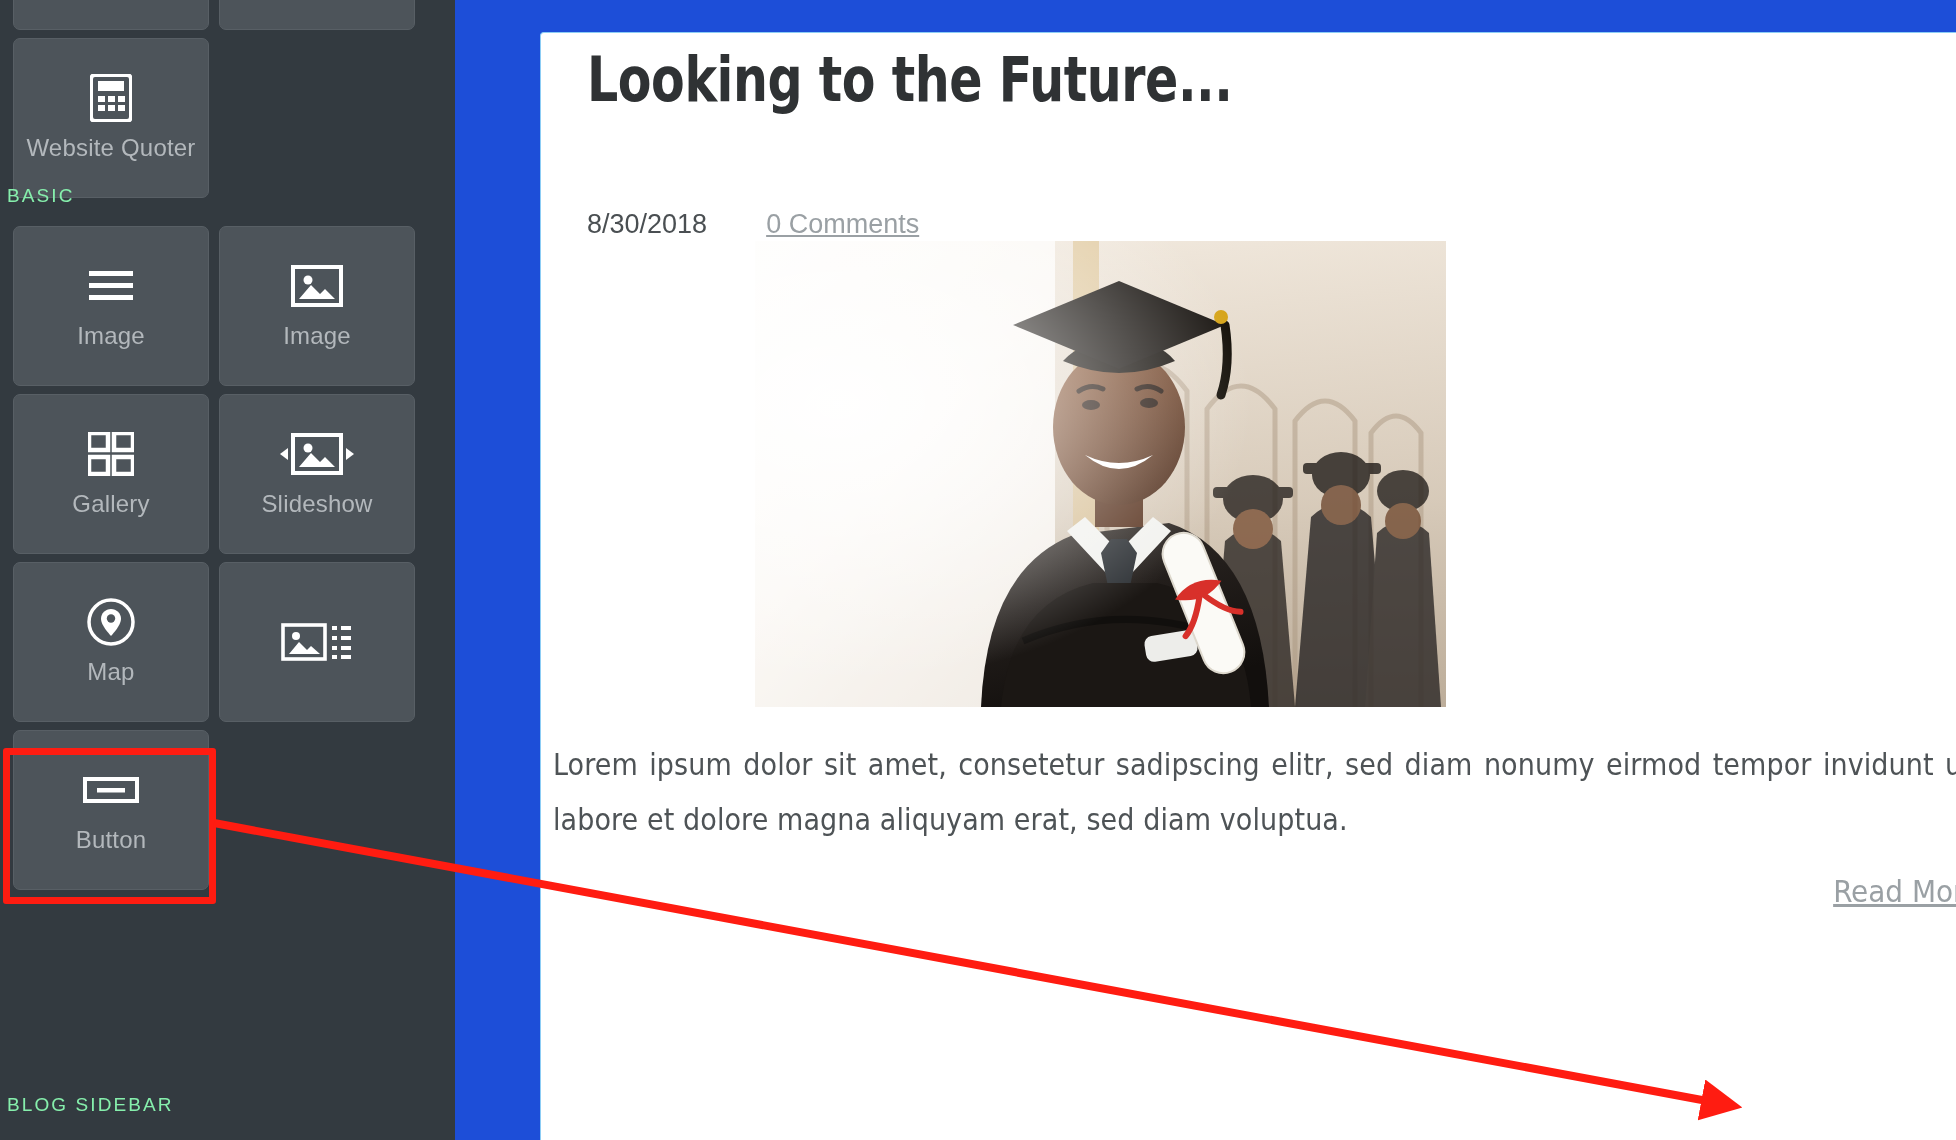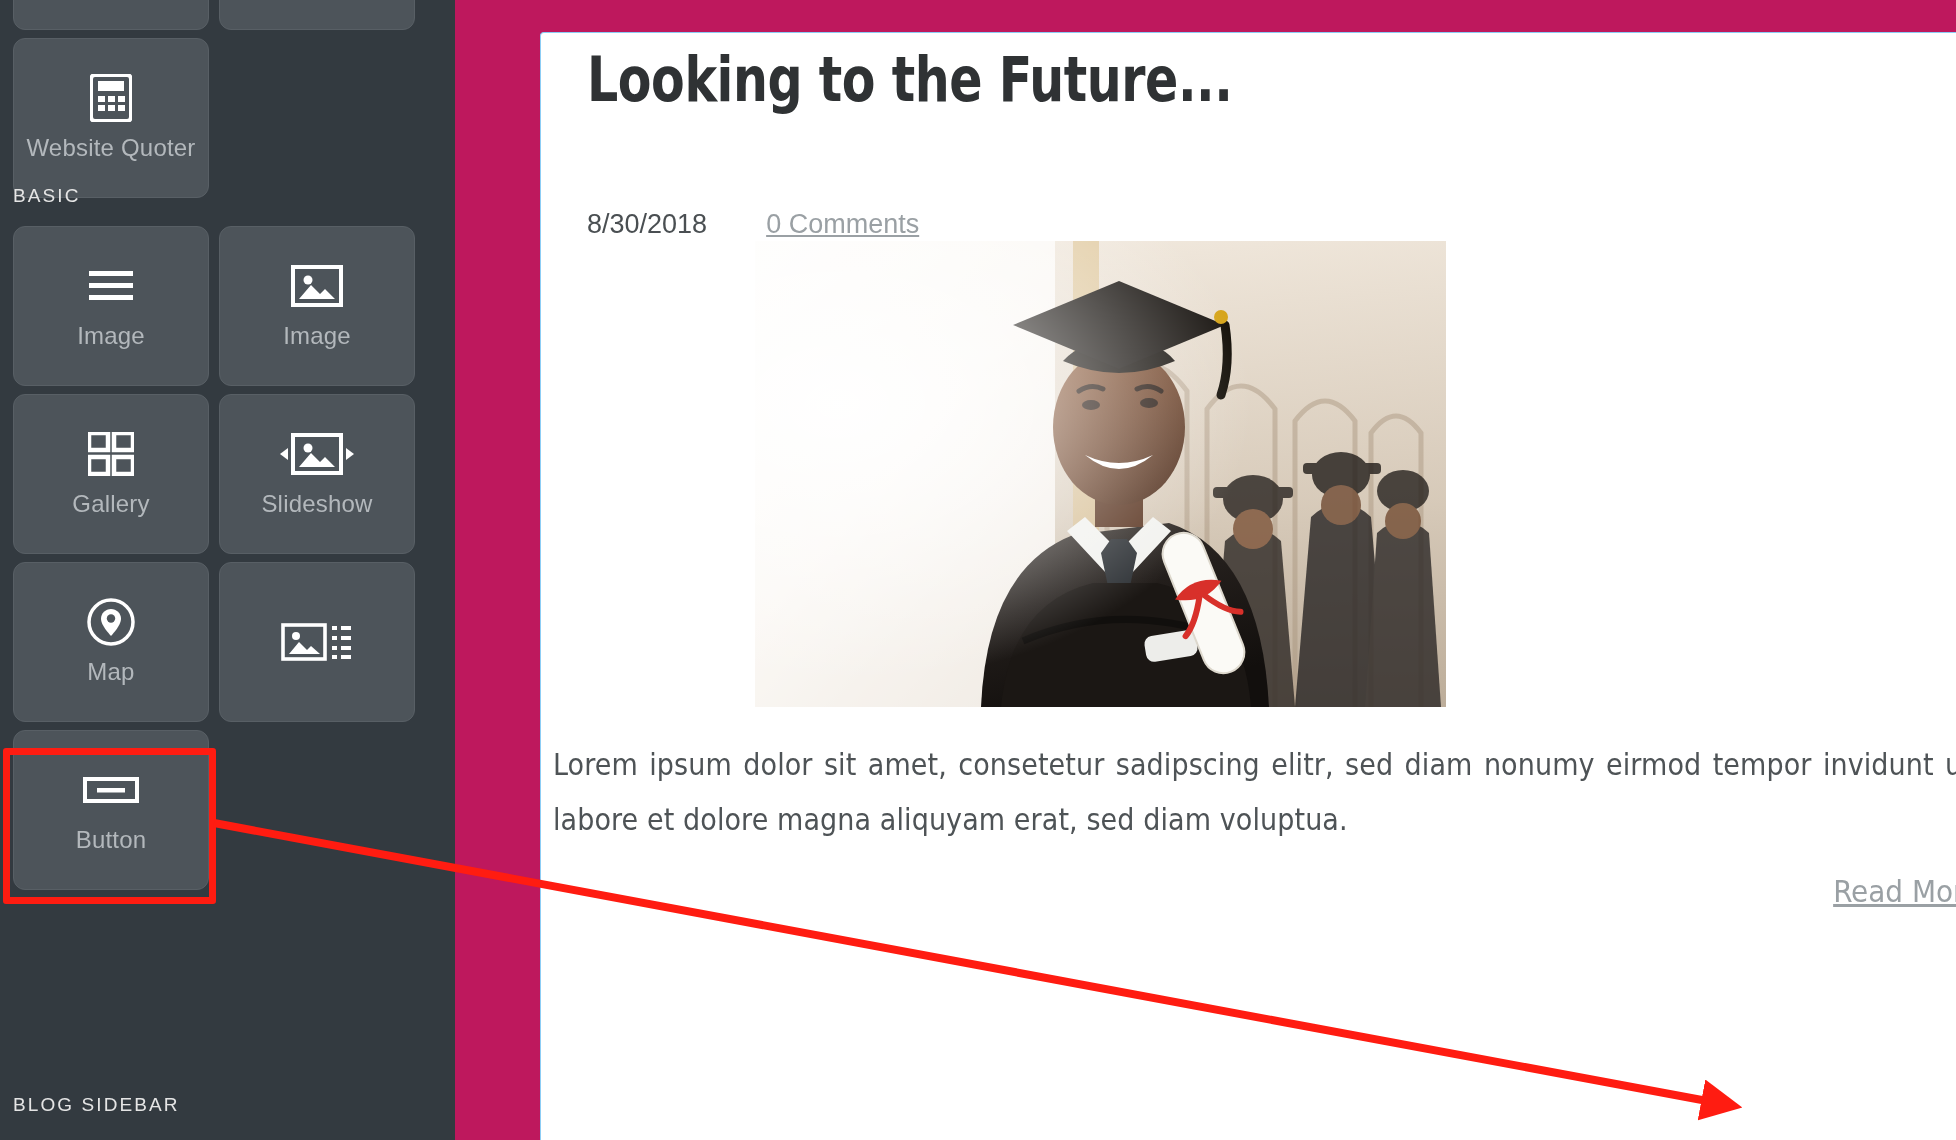--- a/index.html
+++ b/index.html
@@ -24,21 +24,21 @@
     width: 430px;
     display: flex;
     flex-wrap: wrap;
     gap: 8px 10px;
   }
   .tile {
     width: 196px;
     height: 160px;
     background: #4d545a;
     border: 1px solid #585f65;
-    border-radius: 12px;
+    border-radius: 7px;
     display: flex;
     flex-direction: column;
     align-items: center;
     justify-content: center;
     gap: 12px;
     cursor: pointer;
     user-select: none;
   }
   .tile .t-icon {
     display: flex; align-items: center; justify-content: center;
@@ -47,39 +47,39 @@
   .tile .t-label {
     color: #b3b8bc;
     font-size: 24px;
     line-height: 29px;
     text-align: center;
     letter-spacing: .2px;
     max-width: 180px;
   }
   .section-head {
     position: absolute;
-    left: 13px;
-    color: #e5e5e5;
+    left: 7px;
+    color: #86efac;
     font-size: 19px;
     letter-spacing: 2.1px;
     font-weight: 400;
   }
   .hl-box {
     position: absolute;
     border: 7px solid #ff1c11;
     border-radius: 3px;
     pointer-events: none;
   }
 
   
   #canvas {
     position: absolute;
     left: 455px; top: 0;
     width: 1501px; height: 1140px;
-    background: #be185d;
+    background: #1d4ed8;
   }
   #post-card {
     position: absolute;
     left: 85px; top: 32px;
     width: 1456px; height: 1140px;
     border: 1px solid #8ccdf5;
     border-bottom: none;
     border-radius: 4px;
     background: #fff;
   }

